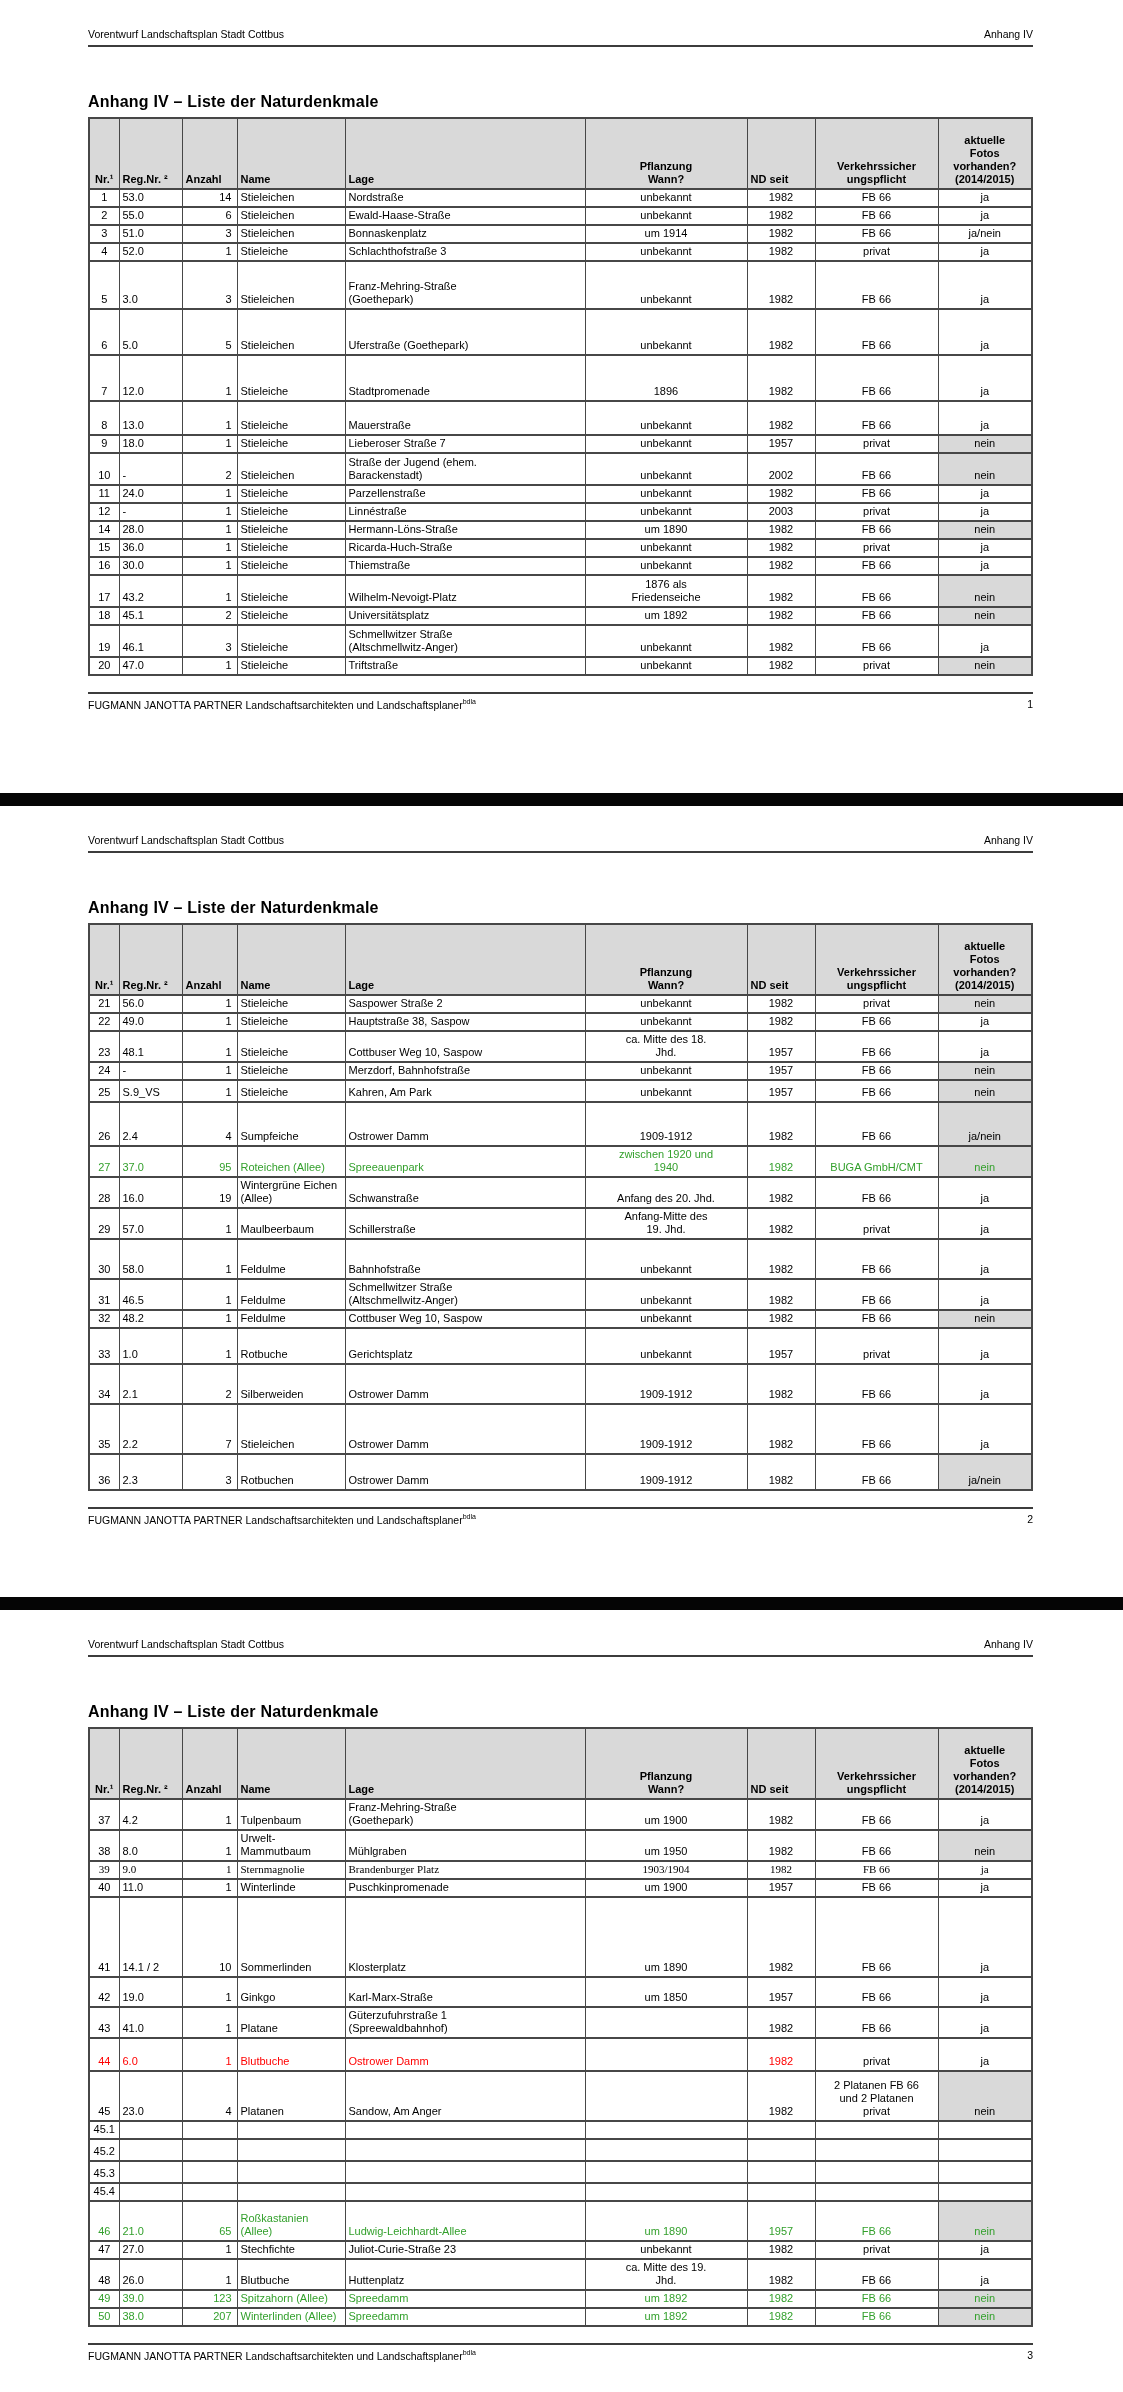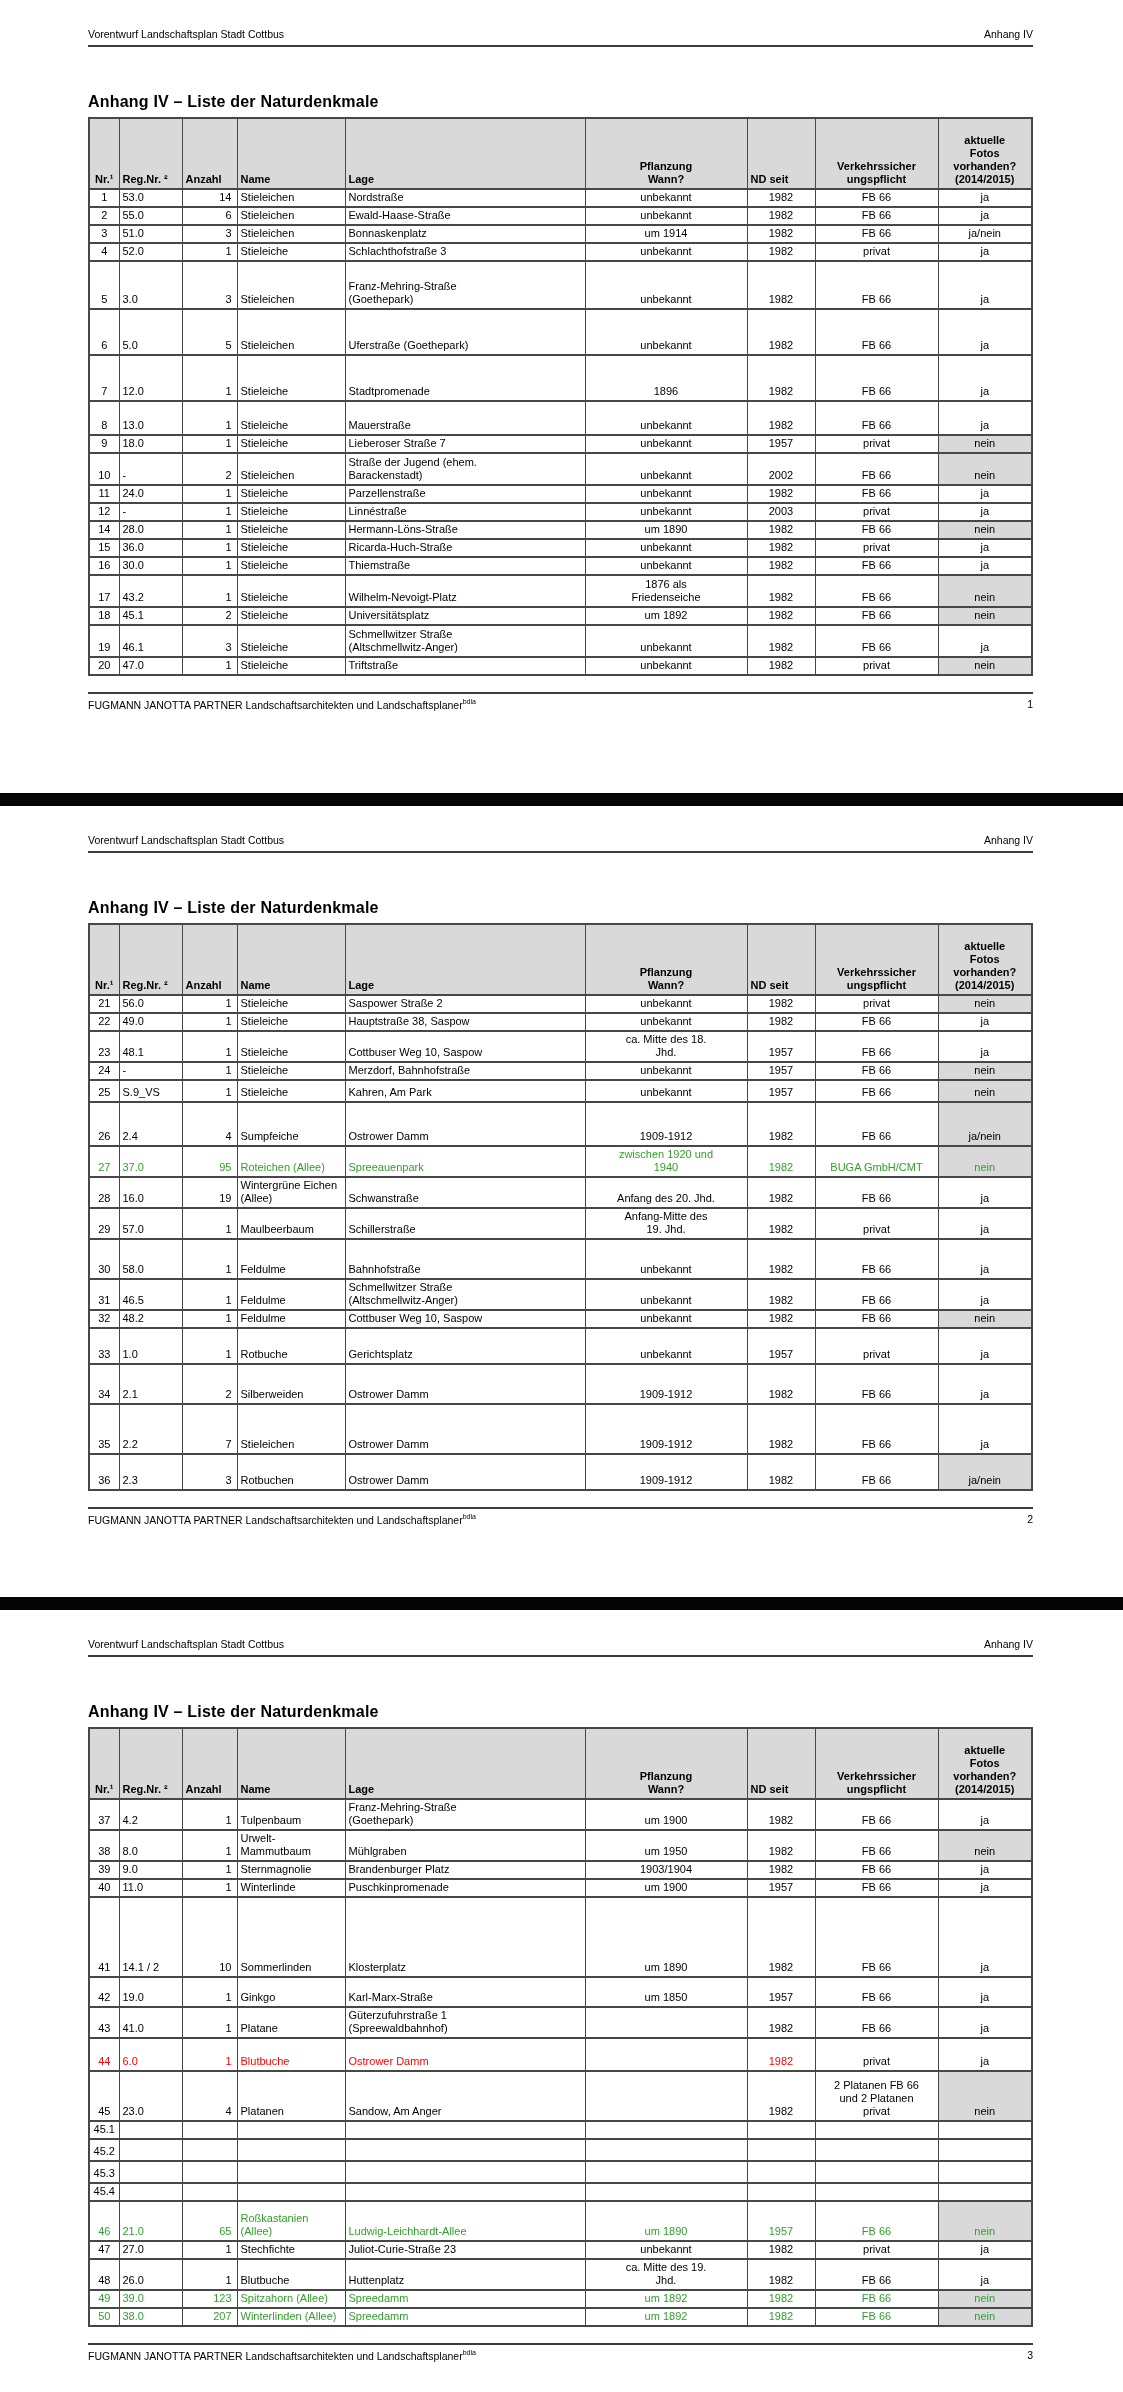--- a/index.html
+++ b/index.html
@@ -581,21 +581,21 @@
           <td class="c1">8.0</td>
           <td class="c2">1</td>
           <td class="c3">Urwelt-
 Mammutbaum</td>
           <td class="c4">Mühlgraben</td>
           <td class="c5">um 1950</td>
           <td class="c6">1982</td>
           <td class="c7">FB 66</td>
           <td class="c8 shade">nein</td>
         </tr>
-        <tr style="height: 18px;">
+        <tr style="height: 18px; font-family: Liberation Serif, serif;">
           <td class="c0">39</td>
           <td class="c1">9.0</td>
           <td class="c2">1</td>
           <td class="c3">Sternmagnolie</td>
           <td class="c4">Brandenburger Platz</td>
           <td class="c5">1903/1904</td>
           <td class="c6">1982</td>
           <td class="c7">FB 66</td>
           <td class="c8">ja</td>
         </tr>

